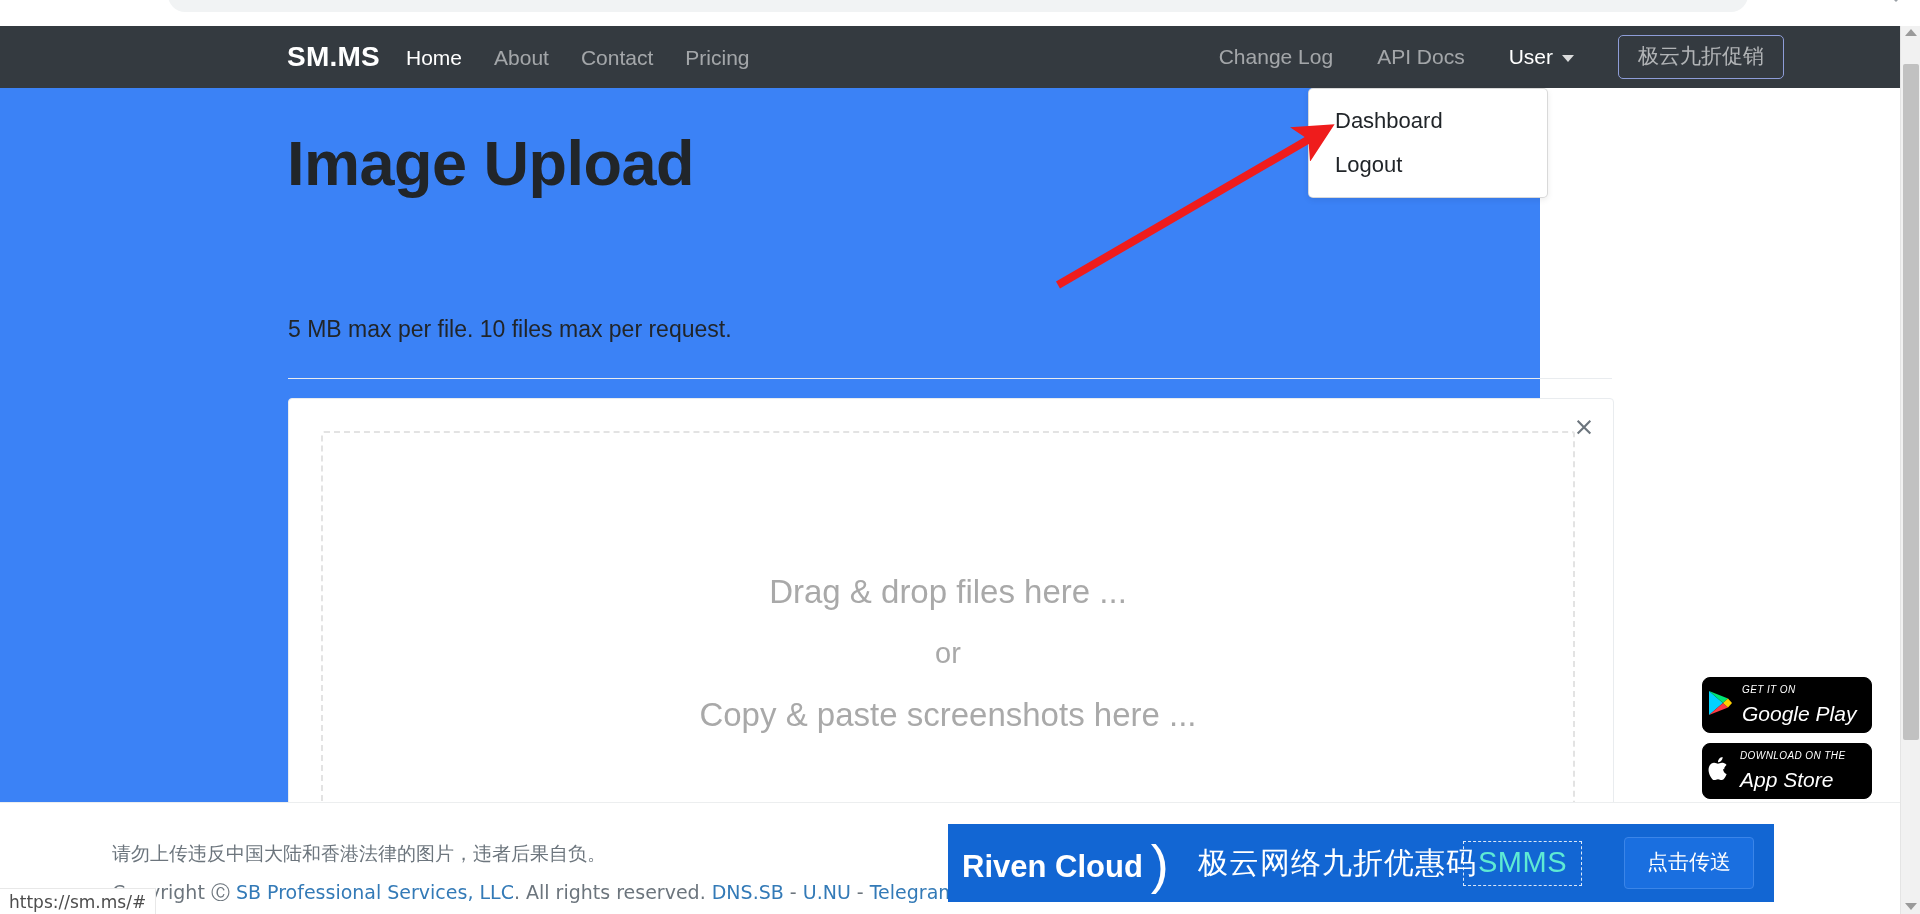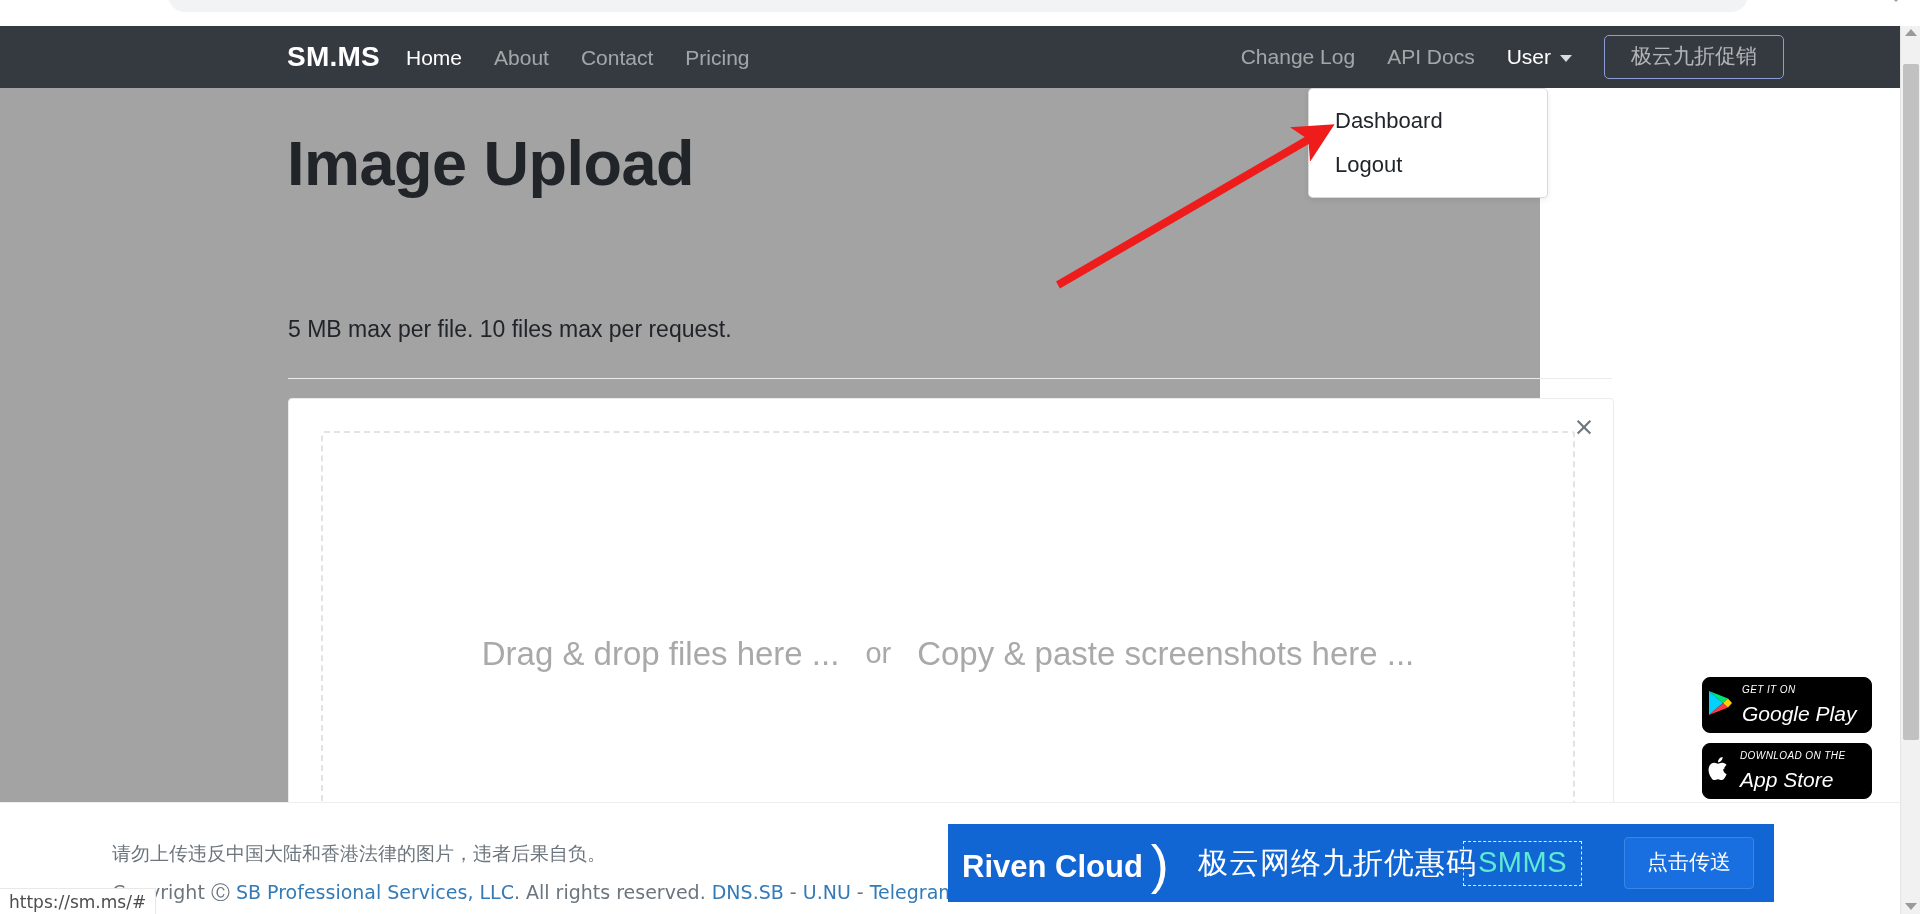--- a/index.html
+++ b/index.html
@@ -67,42 +67,42 @@
   .nav-link {
     color: rgba(255,255,255,.55);
     font-size: 21px;
     text-decoration: none;
     white-space: nowrap;
     line-height: 1;
   }
   .nav-link.active { color: #ffffff; text-align: center; }
   .nav-right {
     position: absolute; right: 116px;
-    display: flex; align-items: center; gap: 32px;
+    display: flex; align-items: center; gap: 44px;
   }
   .nav-user {
     display: flex; align-items: center; gap: 9px;
     color: #ffffff; font-size: 21px;
     text-decoration: none; white-space: nowrap;
   }
   .caret-down {
     display: inline-block;
     width: 0; height: 0;
     border-left: 6px solid transparent;
     border-right: 6px solid transparent;
     border-top: 7px solid rgba(255,255,255,.82);
     margin-top: 3px;
   }
   .promo-btn {
     border: 1px solid #8e9dd8;
     color: rgba(255,255,255,.62);
     background: transparent;
     border-radius: 5px;
     font-size: 21px;
-    padding: 8px 26px 10px;
+    padding: 8px 19px 10px;
     font-family: "DejaVu Sans", "Liberation Sans", sans-serif;
     white-space: nowrap;
     cursor: pointer;
     line-height: 1.15;
   }
 
   
   .dropdown-menu {
     position: absolute;
     top: 88px; left: 1308px;
@@ -123,21 +123,21 @@
     white-space: nowrap;
     cursor: pointer;
   }
 
   
   .container {
     position: absolute;
     top: 88px; left: 0;
     width: 1540px;
     height: 714px;
-    background: #a3a3a3;
+    background: #3b82f6;
   }
   .page-title {
     position: absolute;
     left: 287px; top: 44px;
     margin: 0;
     font-size: 63px;
     font-weight: 700;
     color: #212529;
     letter-spacing: -.5px;
     line-height: 1;
@@ -179,21 +179,21 @@
     display: flex; align-items: center; justify-content: center;
     font-family: "DejaVu Sans", "Liberation Sans", sans-serif;
   }
   .dropzone {
     position: absolute;
     left: 32px; top: 32px;
     width: 1254px; height: 445px;
     border: 2px dashed #e3e3e3;
     border-radius: 3px;
     display: flex;
-    flex-direction: row;
+    flex-direction: column;
     align-items: center;
     justify-content: center;
     gap: 26px;
     cursor: pointer;
   }
   .dz-line {
     font-size: 33px;
     color: #a9a9a9;
     font-weight: 400;
     white-space: nowrap;

